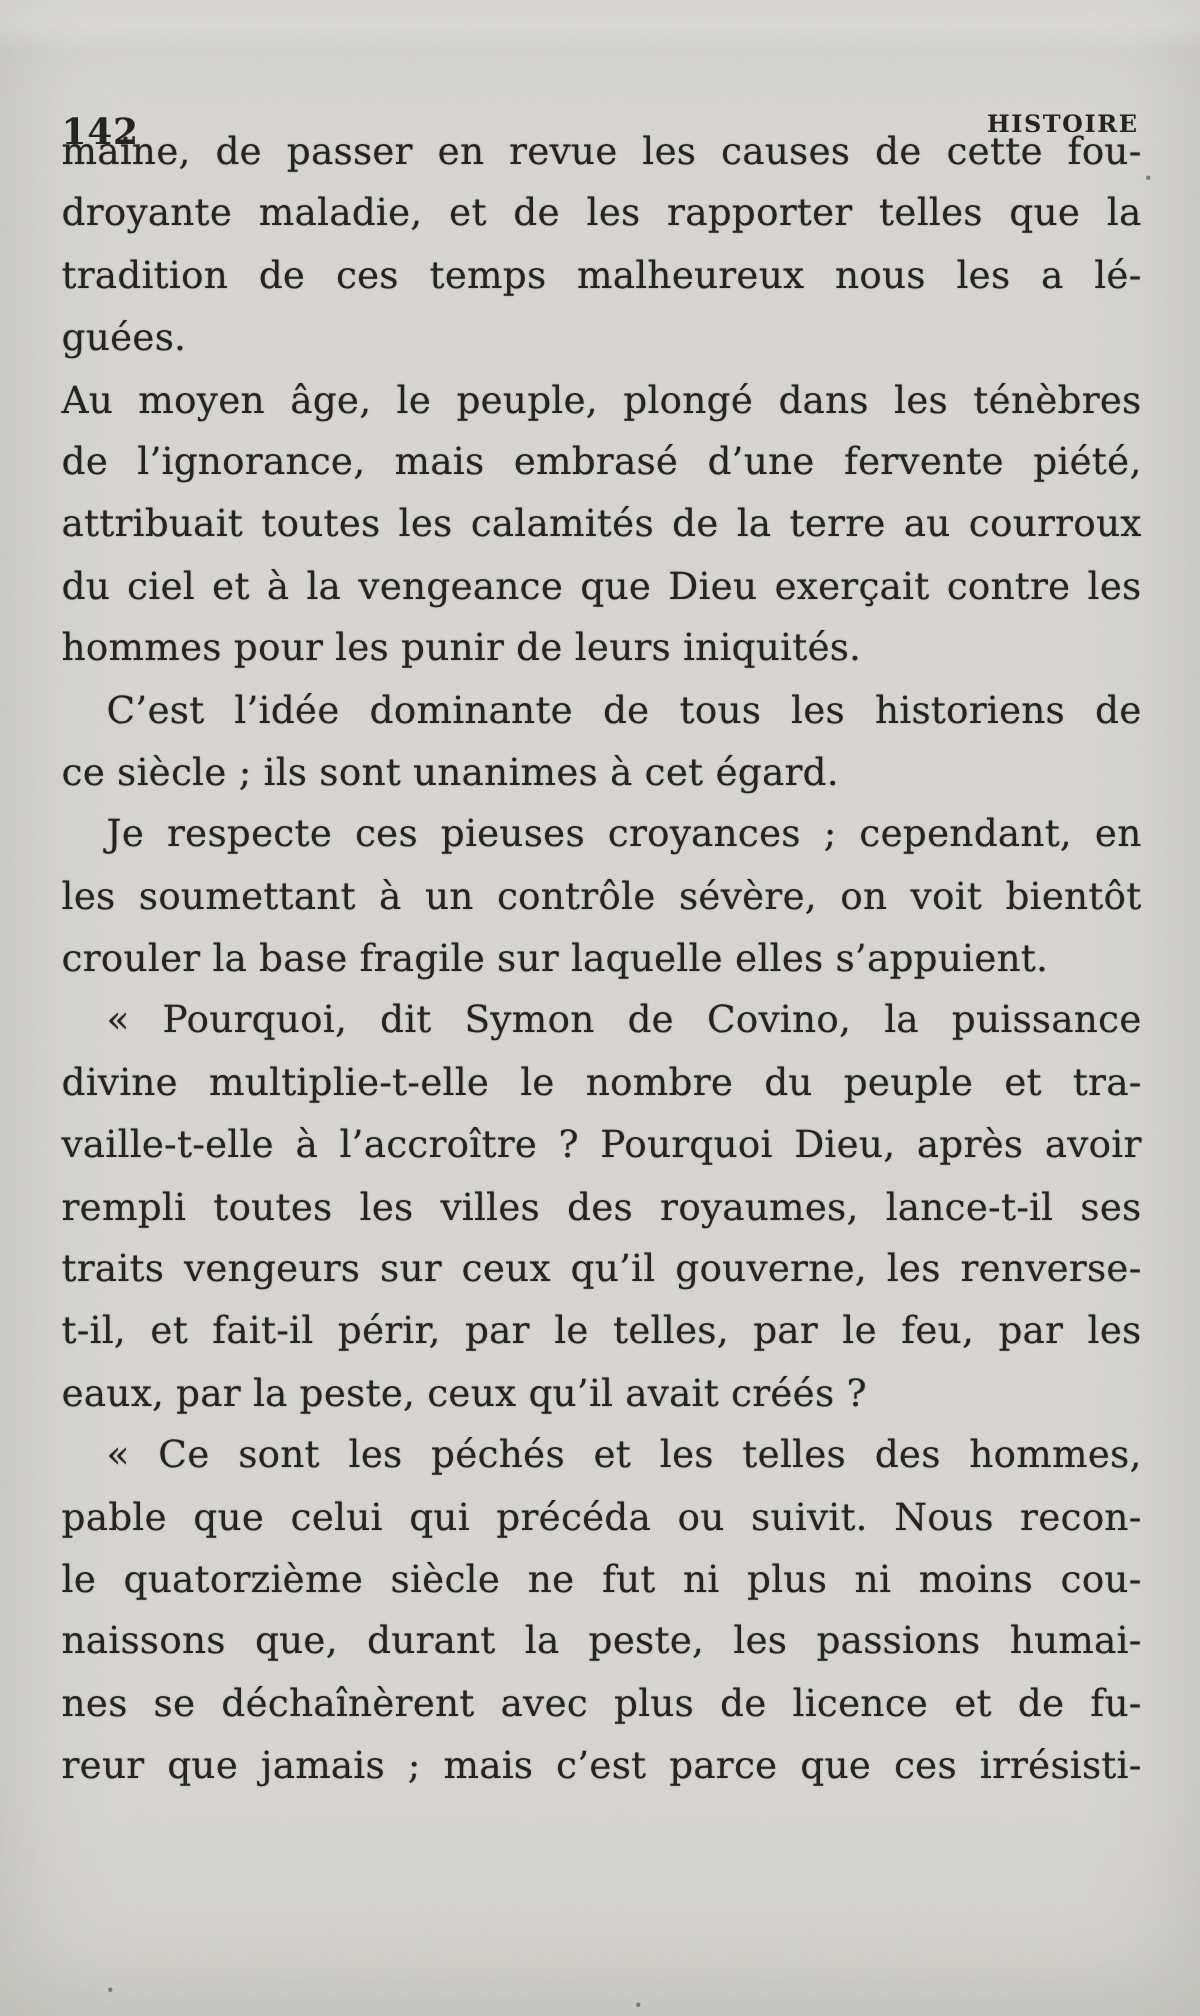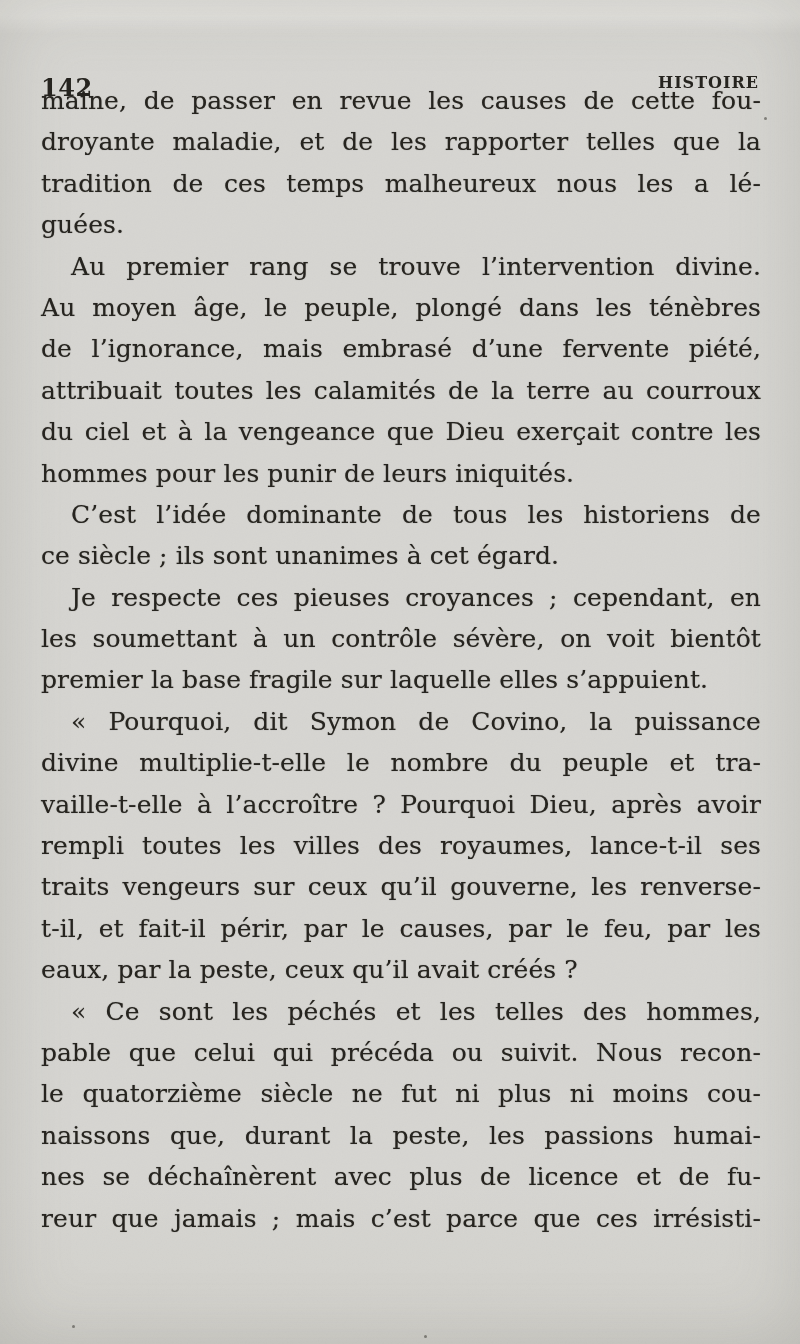--- a/index.html
+++ b/index.html
@@ -94,37 +94,36 @@
   <div class="running-head">
     <span class="page-number">142</span>
     <span class="running-title">HISTOIRE</span>
   </div>
 
   <div class="page-body">
       <div class="line just">maine, de passer en revue les causes de cette fou-</div>
       <div class="line just">droyante maladie, et de les rapporter telles que la</div>
       <div class="line just">tradition de ces temps malheureux nous les a lé-</div>
       <div class="line">guées.</div>
-      <div class="line indent just">Au premier rang se trouve l’intervention divine.</div>
       <div class="line just">Au moyen âge, le peuple, plongé dans les ténèbres</div>
       <div class="line just">de l’ignorance, mais embrasé d’une fervente piété,</div>
       <div class="line just">attribuait toutes les calamités de la terre au courroux</div>
       <div class="line just">du ciel et à la vengeance que Dieu exerçait contre les</div>
       <div class="line">hommes pour les punir de leurs iniquités.</div>
       <div class="line indent just">C’est l’idée dominante de tous les historiens de</div>
       <div class="line">ce siècle ; ils sont unanimes à cet égard.</div>
       <div class="line indent just">Je respecte ces pieuses croyances ; cependant, en</div>
       <div class="line just">les soumettant à un contrôle sévère, on voit bientôt</div>
-      <div class="line">premier la base fragile sur laquelle elles s’appuient.</div>
+      <div class="line">crouler la base fragile sur laquelle elles s’appuient.</div>
       <div class="line indent just">« Pourquoi, dit Symon de Covino, la puissance</div>
       <div class="line just">divine multiplie-t-elle le nombre du peuple et tra-</div>
       <div class="line just">vaille-t-elle à l’accroître ? Pourquoi Dieu, après avoir</div>
       <div class="line just">rempli toutes les villes des royaumes, lance-t-il ses</div>
       <div class="line just">traits vengeurs sur ceux qu’il gouverne, les renverse-</div>
-      <div class="line just">t-il, et fait-il périr, par le causes, par le feu, par les</div>
+      <div class="line just">t-il, et fait-il périr, par le telles, par le feu, par les</div>
       <div class="line">eaux, par la peste, ceux qu’il avait créés ?</div>
       <div class="line indent just">« Ce sont les péchés et les telles des hommes,</div>
       <div class="line just">pable que celui qui précéda ou suivit. Nous recon-</div>
       <div class="line just">le quatorzième siècle ne fut ni plus ni moins cou-</div>
       <div class="line just">naissons que, durant la peste, les passions humai-</div>
       <div class="line just">nes se déchaînèrent avec plus de licence et de fu-</div>
       <div class="line just">reur que jamais ; mais c’est parce que ces irrésisti-</div>
     </div>
 
   <div class="specks">

